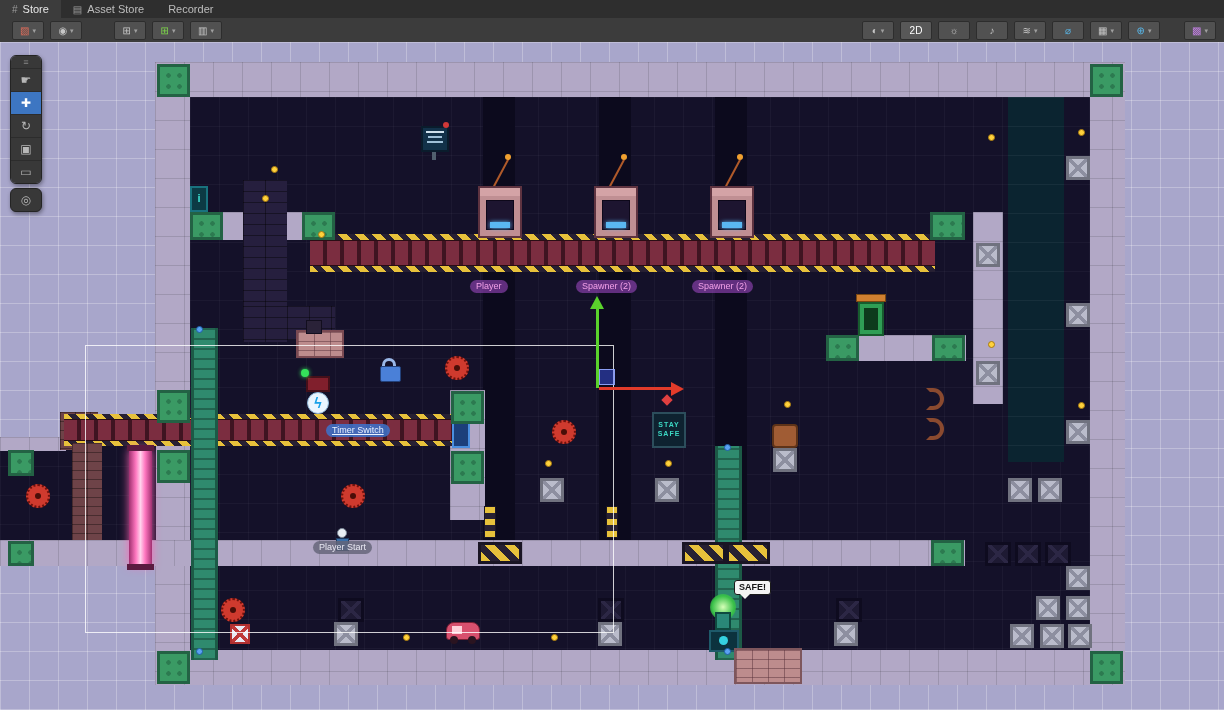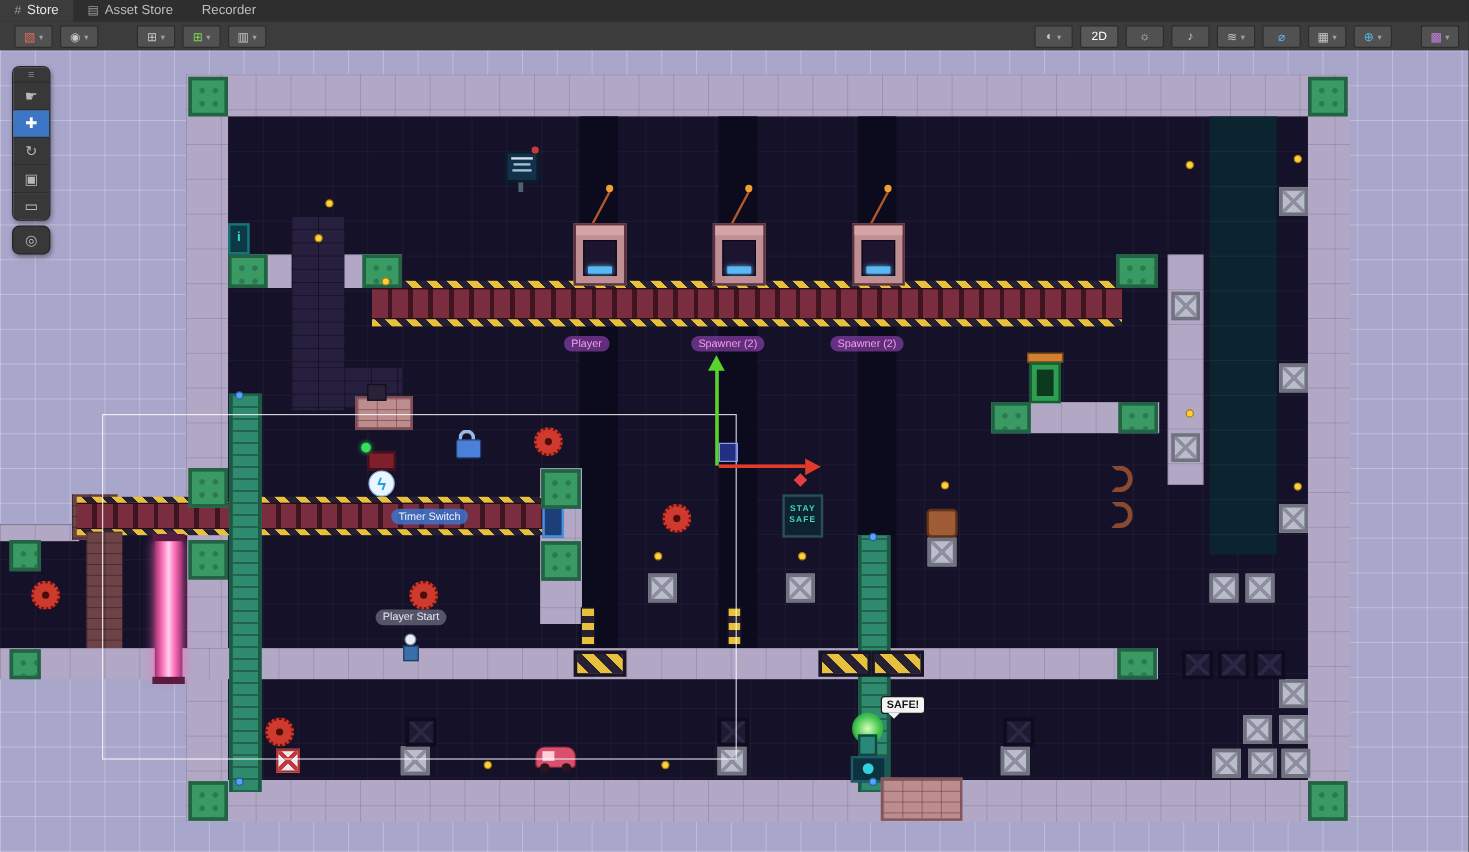--- a/index.html
+++ b/index.html
@@ -43,21 +43,21 @@
     background-image:linear-gradient(45deg,transparent 44%,#8d8fa0 44% 56%,transparent 56%),linear-gradient(-45deg,transparent 44%,#8d8fa0 44% 56%,transparent 56%);}
   .darkblock{background-color:#1e1a33;border:3px solid #0e0b1f;box-sizing:border-box;width:26px;height:24px;
     background-image:linear-gradient(45deg,transparent 44%,#2c2745 44% 56%,transparent 56%),linear-gradient(-45deg,transparent 44%,#2c2745 44% 56%,transparent 56%);}
   .coin{width:7px;height:7px;background:#ffd23c;border:1px solid #a87a10;border-radius:50%;box-sizing:border-box;}
   .saw{width:24px;height:24px;border-radius:50%;background:#cf3a2e;border:2px dotted #6e120c;box-sizing:border-box;}
   .saw::after{content:"";position:absolute;left:7px;top:7px;width:6px;height:6px;background:#4a0e08;border-radius:50%;}
   .ladder{background-color:#2f8a6e;border-left:3px solid #1c5a46;border-right:3px solid #1c5a46;box-sizing:border-box;
     background-image:repeating-linear-gradient(0deg,rgba(0,0,0,.28) 0 2px,transparent 2px 10px);}
   .pill{font-size:9px;padding:1px 6px;border-radius:7px;white-space:nowrap;line-height:11px;}
   .spill{background:rgba(150,70,185,.62);color:#f2a0e8;}
-  .tpill{background:rgba(60,115,205,.85);color:#eaf2ff;}
+  .tpill{background:rgba(60,115,205,.85);color:#eaf2ff;text-decoration:underline;}
   .ppill{background:rgba(100,100,120,.82);color:#e8e8f2;}
   .hatch{background:repeating-linear-gradient(45deg,#e7c13b 0 7px,#272033 7px 14px);border:3px solid #1a1524;box-sizing:border-box;width:44px;height:22px;}
   .post{background:repeating-linear-gradient(0deg,#e7c13b 0 6px,#272033 6px 12px);border:1px solid #1a1524;width:12px;height:32px;box-sizing:border-box;}
   .bluedot{width:7px;height:7px;border-radius:50%;background:#5aa2f2;border:1px solid #1f5fa8;box-sizing:border-box;}
   .selrect{border:1px solid rgba(255,255,255,.8);}
   .towerbody{background:#c08f93;border:2px solid #5e3340;box-sizing:border-box;}
   .towercap{background:#d4a3a6;}
   .screen{background:#1d1530;border:1px solid #0d081a;box-sizing:border-box;}
   .bluebar{background:#5ab8f2;box-shadow:0 0 4px #5ab8f2;}
   .bricksDark{background-color:#261f3e;background-image:linear-gradient(rgba(0,0,0,.4) 1px,transparent 1px),linear-gradient(90deg,rgba(0,0,0,.4) 1px,transparent 1px);background-size:22px 11px;}
@@ -350,21 +350,21 @@
 
     <div class="abs sign" style="left:652px;top:370px;width:34px;height:36px;">
       <span style="display:block;">STAY</span>
       <span style="display:block;">SAFE</span>
     </div>
 
     <div class="abs pill spill" style="left:470px;top:238px;"><span>Player</span></div>
     <div class="abs pill spill" style="left:576px;top:238px;"><span>Spawner (2)</span></div>
     <div class="abs pill spill" style="left:692px;top:238px;"><span>Spawner (2)</span></div>
     <div class="abs pill tpill" style="left:326px;top:382px;"><span>Timer Switch</span></div>
-    <div class="abs pill ppill" style="left:313px;top:466px;"><span>Player Start</span></div>
+    <div class="abs pill ppill" style="left:313px;top:499px;"><span>Player Start</span></div>
     <div class="abs bubble" style="left:734px;top:538px;"><span>SAFE!</span></div>
 
     <div class="abs selrect" style="left:85px;top:303px;width:527px;height:286px;"></div>
 
     <div class="abs" style="left:599px;top:327px;width:16px;height:16px;background:rgba(64,94,255,.45);border:1px solid rgba(150,170,255,.9);box-sizing:border-box;"></div>
     <div class="abs" style="left:596px;top:266px;width:3px;height:80px;background:#5ad22c;"></div>
     <div class="abs" style="left:590px;top:254px;width:0;height:0;border-left:7px solid transparent;border-right:7px solid transparent;border-bottom:13px solid #5ad22c;"></div>
     <div class="abs" style="left:599px;top:345px;width:72px;height:3px;background:#e23b2a;"></div>
     <div class="abs" style="left:671px;top:340px;width:0;height:0;border-top:7px solid transparent;border-bottom:7px solid transparent;border-left:13px solid #e23b2a;"></div>
     <div class="abs" style="left:663px;top:354px;width:8px;height:8px;background:#e04040;transform:rotate(45deg);"></div>

